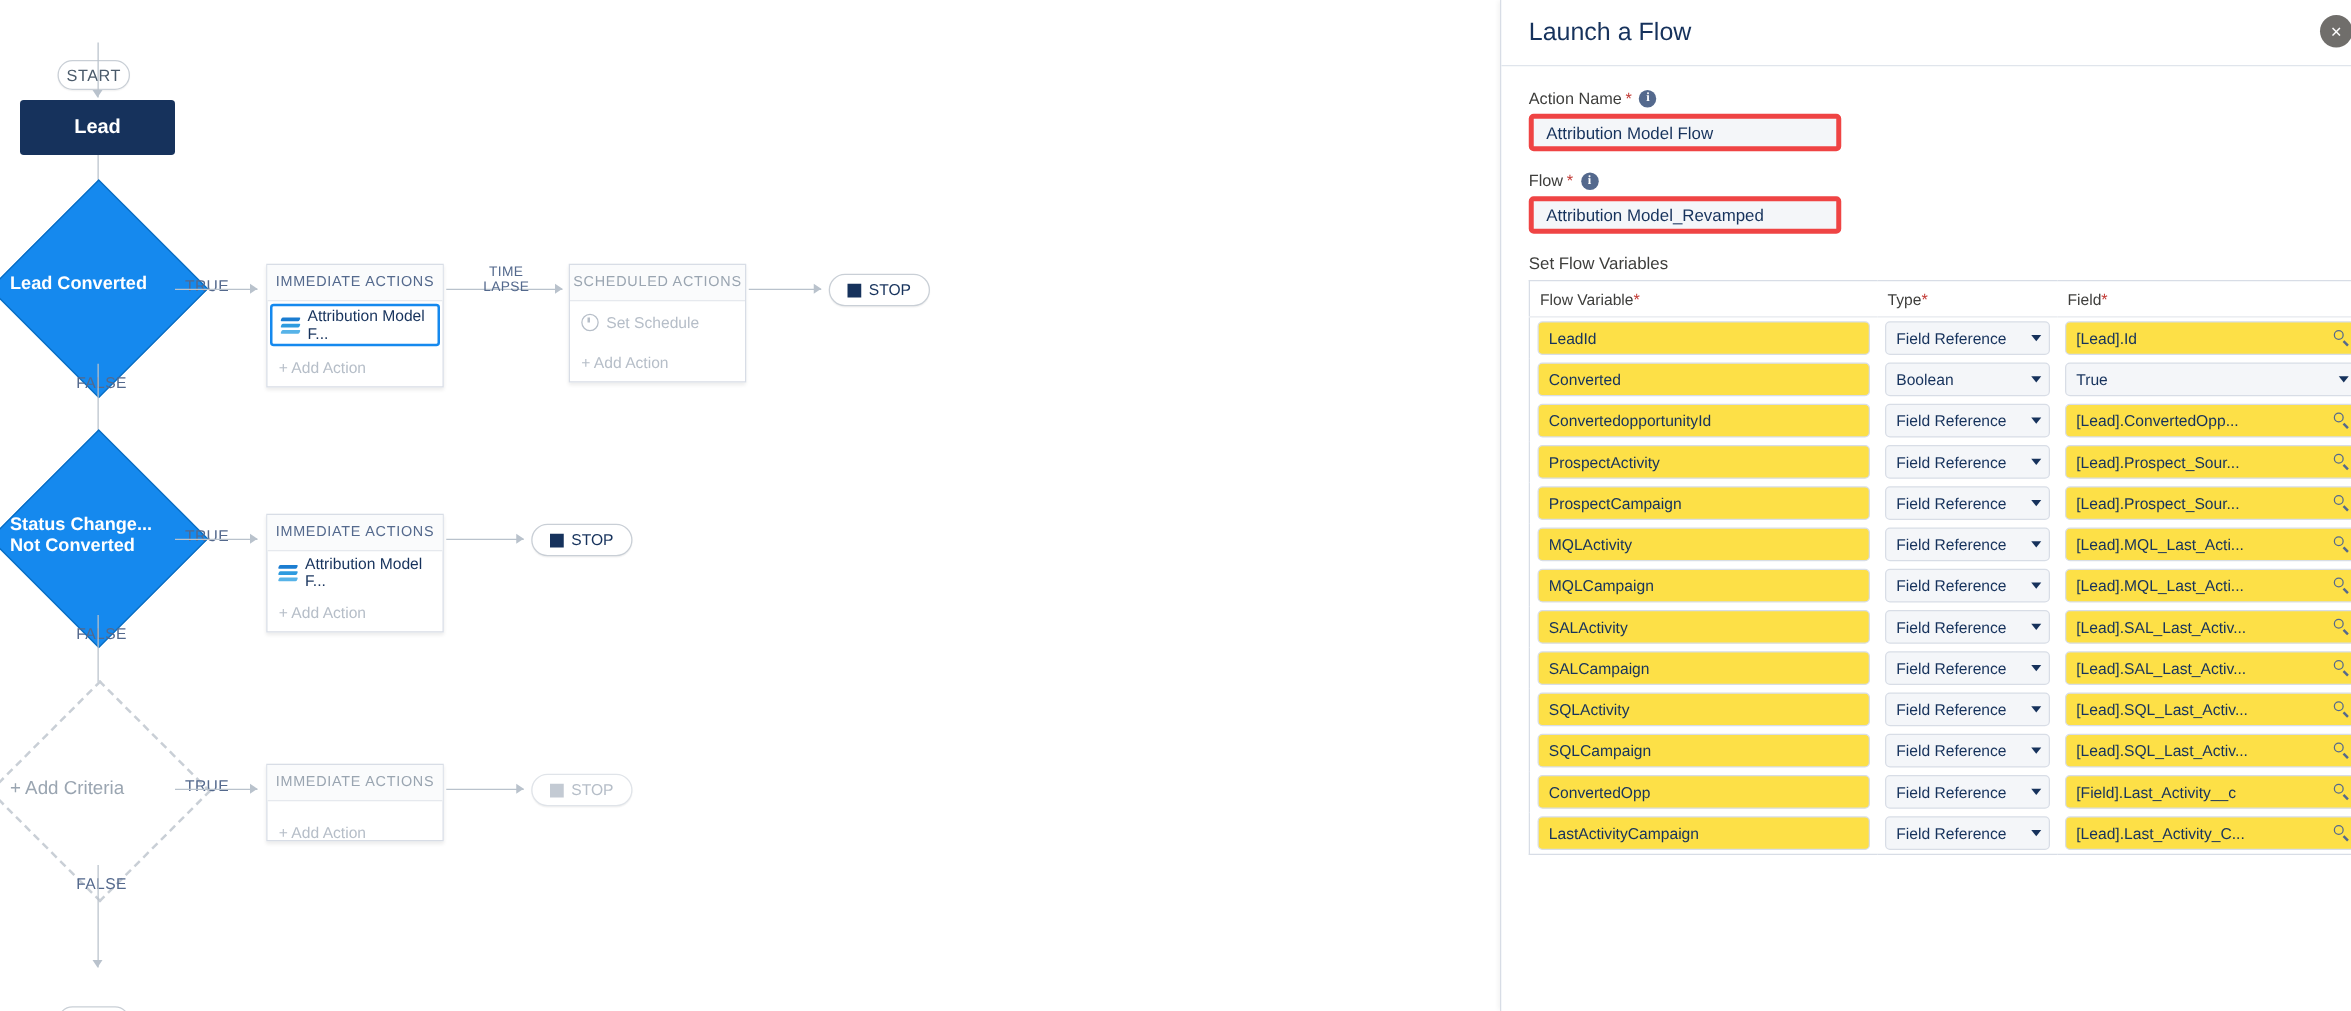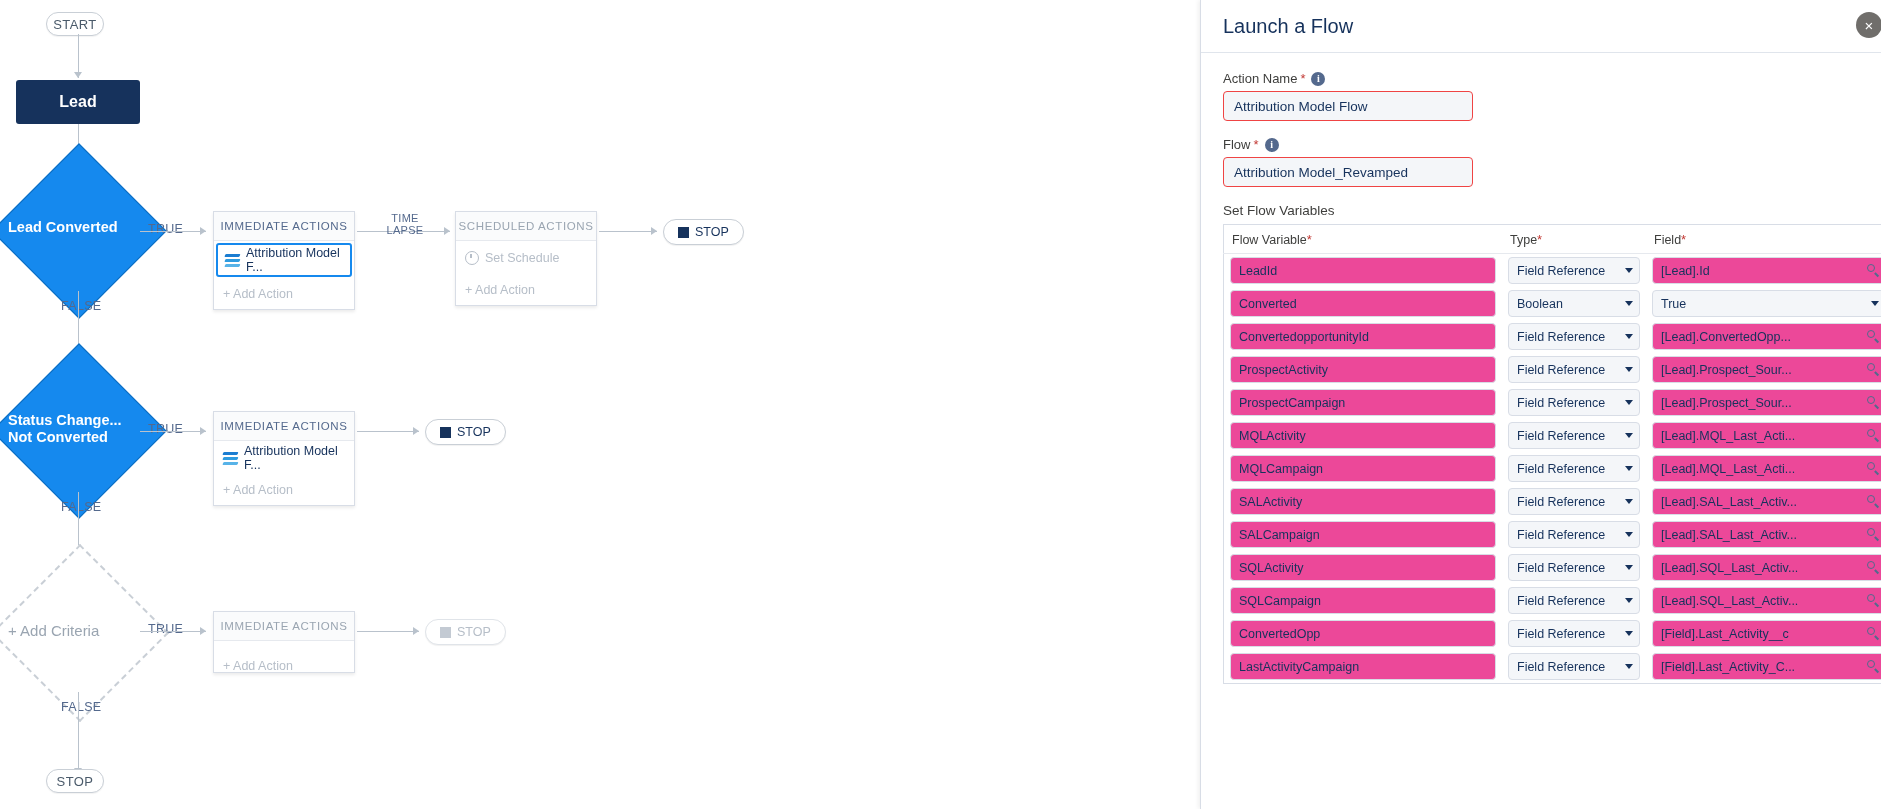--- a/index.html
+++ b/index.html
@@ -31,20 +31,21 @@
     border: 1px solid #c9cfd6;
     border-radius: 16px;
     background: #ffffff;
     color: #4a5a6a;
     font-size: 13px;
     letter-spacing: .4px;
     display: flex;
     align-items: center;
     justify-content: center;
     box-shadow: 0 1px 1px rgba(0,0,0,.05);
+    margin-top: 36px;
   }
 
   .node-lead {
     position: absolute;
     background: #16325c;
     color: #ffffff;
     font-size: 16px;
     font-weight: bold;
     display: flex;
     align-items: center;
@@ -279,21 +280,21 @@
     font-weight: bold;
     display: inline-flex;
     align-items: center;
     justify-content: center;
     font-family: "Liberation Serif", serif;
     margin-left: 3px;
   }
   .text-input {
     width: 250px;
     height: 30px;
-    border: 1px solid #ef4444;
+    border: 4px solid #ef4444;
     border-radius: 4px;
     background: #f4f6f9;
     font-size: 13.5px;
     color: #16325c;
     padding: 0 10px;
     display: flex;
     align-items: center;
     box-sizing: border-box;
     margin-bottom: 16px;
   }
@@ -322,21 +323,21 @@
     vertical-align: middle;
   }
   .col-var { width: 262px; }
   .col-type { width: 128px; }
   .col-val { width: 230px; }
 
   .cell-input {
     height: 27px;
     border: 1px solid #d8dde6;
     border-radius: 4px;
-    background: #ec4899;
+    background: #fde047;
     font-size: 12.5px;
     color: #16325c;
     padding: 0 8px;
     display: flex;
     align-items: center;
     box-sizing: border-box;
     white-space: nowrap;
     overflow: hidden;
   }
   .cell-input.with-icon {
@@ -764,21 +765,21 @@
               <div class="cell-input">LastActivityCampaign</div>
             </td>
             <td class="col-type">
               <div class="cell-select">
                 <span>Field Reference</span>
                 <span class="caret"></span>
               </div>
             </td>
             <td class="col-val">
               <div class="cell-input with-icon">
-                <span>[Field].Last_Activity_C...</span>
+                <span>[Lead].Last_Activity_C...</span>
                 <span class="search-glyph"></span>
               </div>
             </td>
           </tr>
         </tbody>
     </table>
   </div>
 </div>
 
 </body></html>

